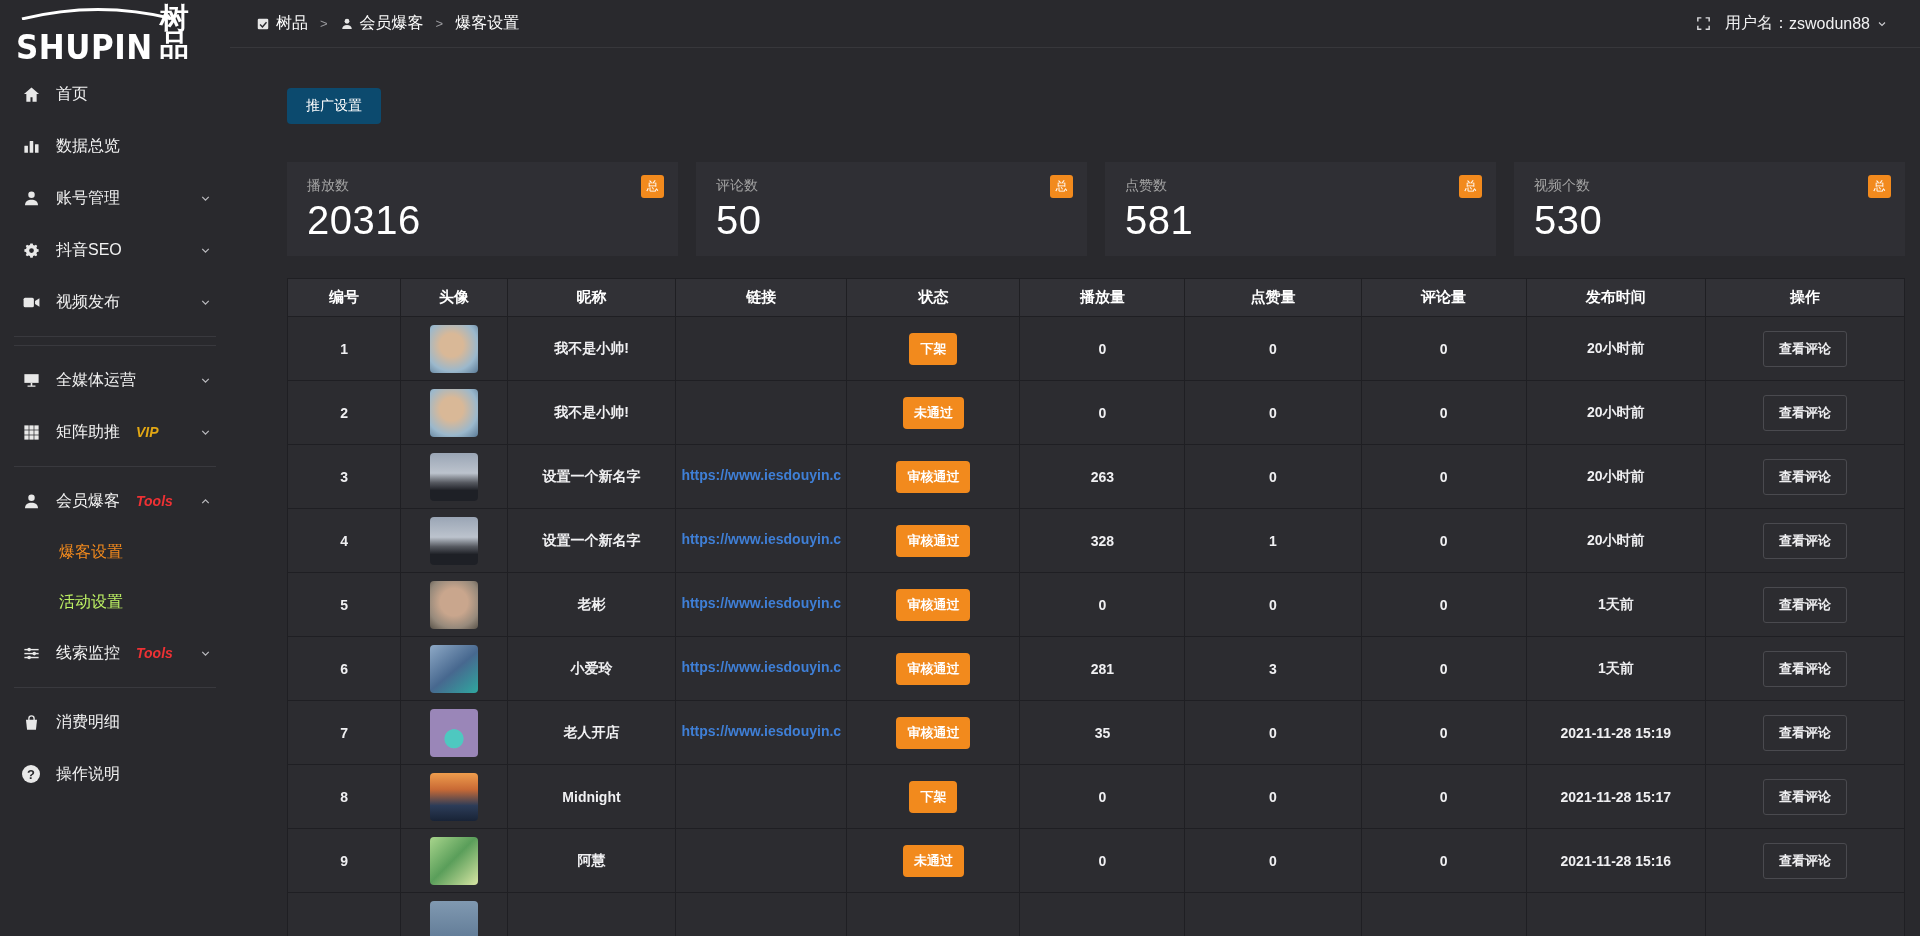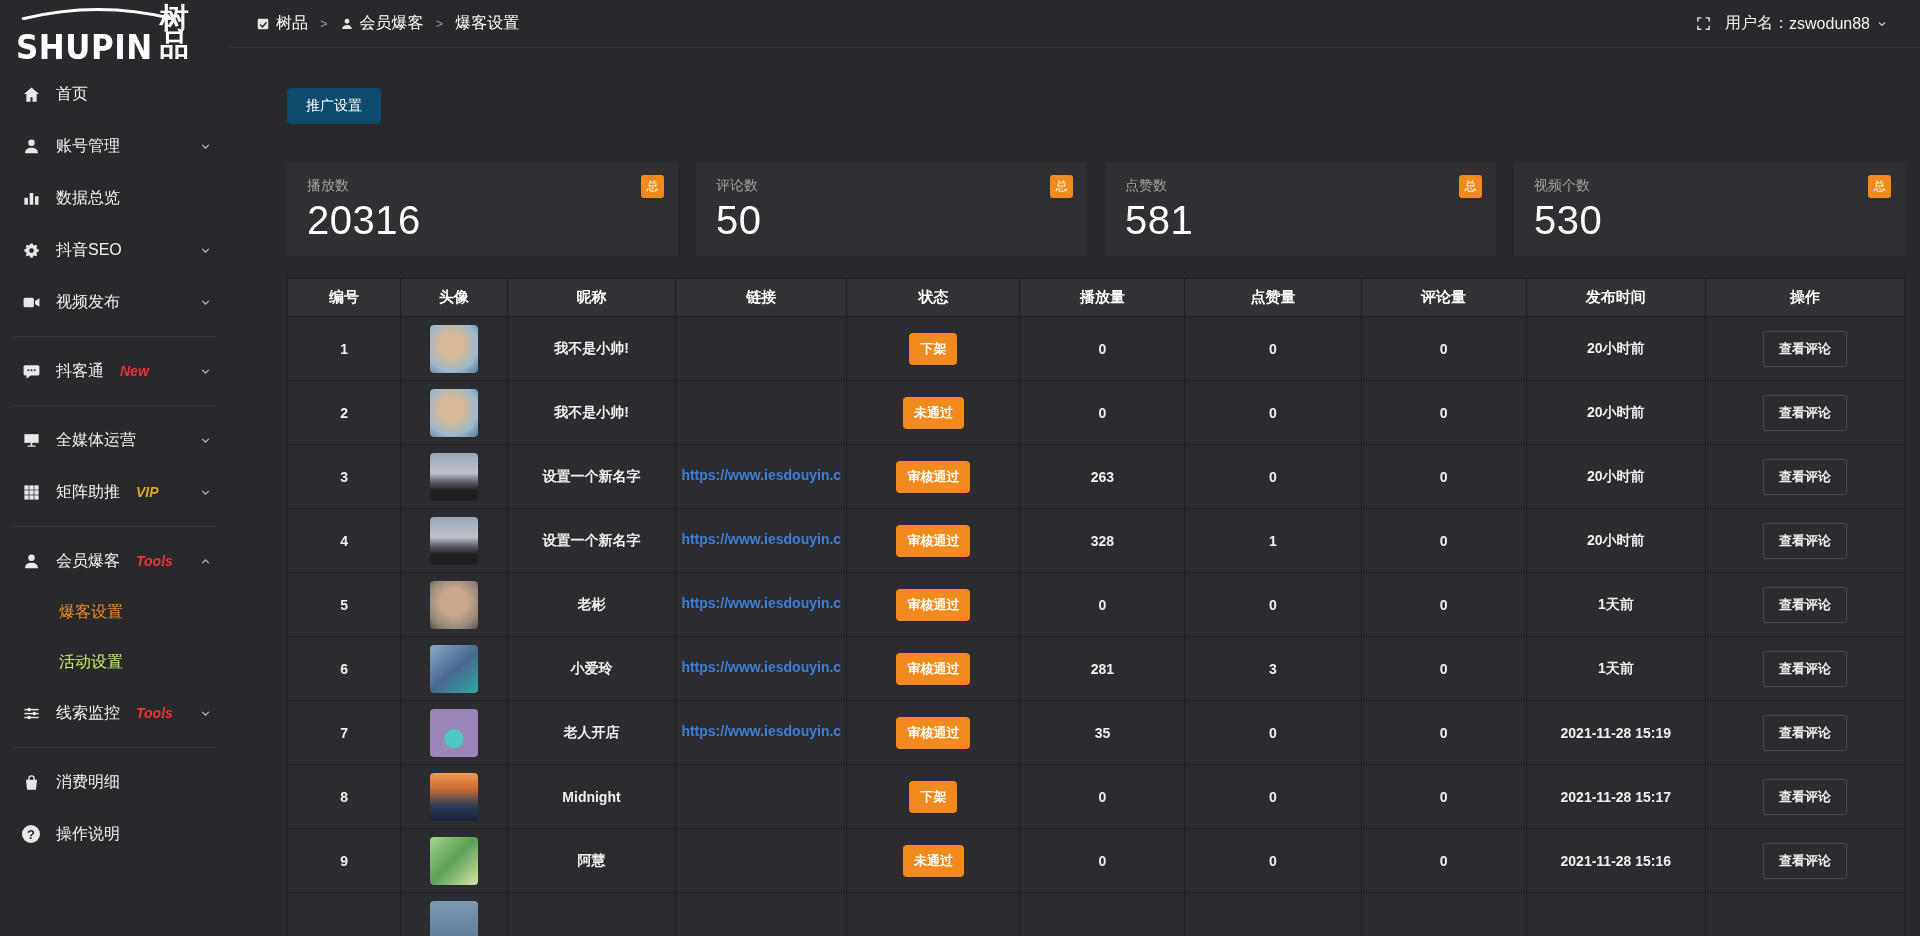--- a/index.html
+++ b/index.html
@@ -101,46 +101,46 @@
           <svg viewBox="0 0 24 24">
             <path d="M12 3 2.5 11.5h3V21h5.2v-5.6h2.6V21h5.2v-9.5h3z"></path>
           </svg>
         </span>
     <span class="nav-label">首页</span>
 
   </div>
       <div class="nav-item">
     <span class="nav-icon">
           <svg viewBox="0 0 24 24">
-            <circle cx="12" cy="7.3" r="4.1"></circle>
-            <path d="M3.8 20.5c0-4.5 3.7-6.8 8.2-6.8s8.2 2.3 8.2 6.8z"></path>
-          </svg>
-        </span>
-    <span class="nav-label">账号管理</span>
-
-    <span class="nav-chevron">
-          <svg viewBox="0 0 24 24">
-            <path d="M6 9l6 6 6-6"></path>
-          </svg>
-        </span>
-  </div>
-      <div class="nav-item">
-    <span class="nav-icon">
-          <svg viewBox="0 0 24 24">
             <rect x="3" y="11" width="4.5" height="9" rx="0.5"></rect>
             <rect x="9.7" y="5" width="4.5" height="15" rx="0.5"></rect>
             <rect x="16.4" y="9" width="4.5" height="11" rx="0.5"></rect>
           </svg>
         </span>
     <span class="nav-label">数据总览</span>
 
   </div>
       <div class="nav-item">
     <span class="nav-icon">
           <svg viewBox="0 0 24 24">
+            <circle cx="12" cy="7.3" r="4.1"></circle>
+            <path d="M3.8 20.5c0-4.5 3.7-6.8 8.2-6.8s8.2 2.3 8.2 6.8z"></path>
+          </svg>
+        </span>
+    <span class="nav-label">账号管理</span>
+
+    <span class="nav-chevron">
+          <svg viewBox="0 0 24 24">
+            <path d="M6 9l6 6 6-6"></path>
+          </svg>
+        </span>
+  </div>
+      <div class="nav-item">
+    <span class="nav-icon">
+          <svg viewBox="0 0 24 24">
             <path fill-rule="evenodd" d="M13.5 3h-3l-.5 2.1c-.6.15-1.2.4-1.7.7L6.4 4.7 4.7 6.4l1.1 1.9c-.3.5-.55 1.1-.7 1.7L3 10.5v3l2.1.5c.15.6.4 1.2.7 1.7l-1.1 1.9 1.7 1.7 1.9-1.1c.5.3 1.1.55 1.7.7l.5 2.1h3l.5-2.1c.6-.15 1.2-.4 1.7-.7l1.9 1.1 1.7-1.7-1.1-1.9c.3-.5.55-1.1.7-1.7l2.1-.5v-3l-2.1-.5a7 7 0 0 0-.7-1.7l1.1-1.9-1.7-1.7-1.9 1.1a7 7 0 0 0-1.7-.7zM12 9a3 3 0 1 1 0 6 3 3 0 0 1 0-6z"></path>
           </svg>
         </span>
     <span class="nav-label">抖音SEO</span>
 
     <span class="nav-chevron">
           <svg viewBox="0 0 24 24">
             <path d="M6 9l6 6 6-6"></path>
           </svg>
         </span>
@@ -154,37 +154,20 @@
         </span>
     <span class="nav-label">视频发布</span>
 
     <span class="nav-chevron">
           <svg viewBox="0 0 24 24">
             <path d="M6 9l6 6 6-6"></path>
           </svg>
         </span>
   </div>
       <div class="nav-divider"></div>
-      <div class="nav-item">
-    <span class="nav-icon">
-          <svg viewBox="0 0 24 24">
-            <path d="M4 4h16c1.1 0 2 .9 2 2v9c0 1.1-.9 2-2 2h-9l-5.2 4v-4H4c-1.1 0-2-.9-2-2V6c0-1.1.9-2 2-2z"></path>
-            <circle cx="8" cy="10.5" r="1.25" fill="#29292d"></circle>
-            <circle cx="12" cy="10.5" r="1.25" fill="#29292d"></circle>
-            <circle cx="16" cy="10.5" r="1.25" fill="#29292d"></circle>
-          </svg>
-        </span>
-    <span class="nav-label">抖客通</span>
-    <span class="nav-badge badge-red">New</span>
-    <span class="nav-chevron">
-          <svg viewBox="0 0 24 24">
-            <path d="M6 9l6 6 6-6"></path>
-          </svg>
-        </span>
-  </div>
       <div class="nav-divider"></div>
       <div class="nav-item">
     <span class="nav-icon">
           <svg viewBox="0 0 24 24">
             <path d="M3 4h18v11H3z"></path>
             <path d="M11 15h2v3.4h4V20H7v-1.6h4z"></path>
           </svg>
         </span>
     <span class="nav-label">全媒体运营</span>
 

